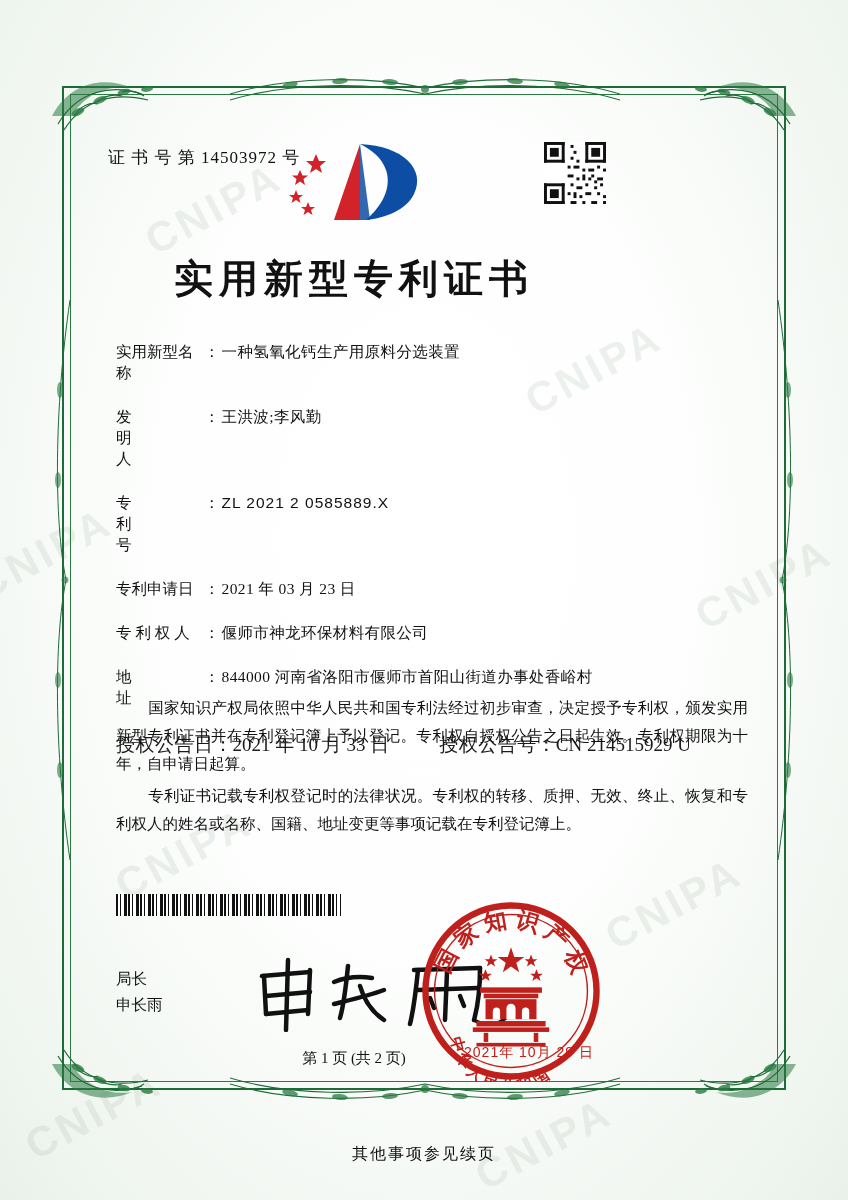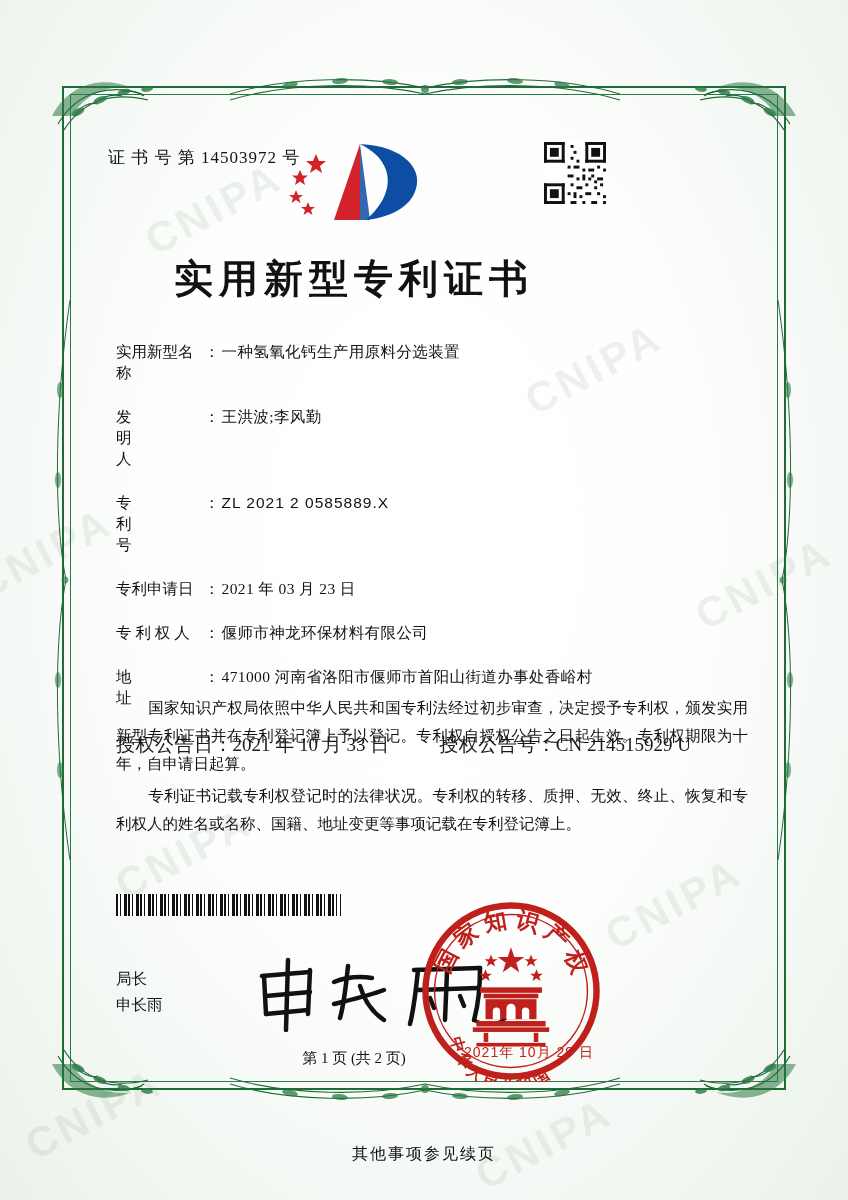--- a/index.html
+++ b/index.html
@@ -510,21 +510,21 @@
 
       <div class="field-row">
         <span class="field-label">专 利 权 人</span>
         <span class="field-colon">：</span>
         <span class="field-value">偃师市神龙环保材料有限公司</span>
       </div>
 
       <div class="field-row">
         <span class="field-label lbl-sp-addr">地　　　址</span>
         <span class="field-colon">：</span>
-        <span class="field-value">471000 河南省洛阳市偃师市首阳山街道办事处香峪村</span>
+        <span class="field-value">844000 河南省洛阳市偃师市首阳山街道办事处香峪村</span>
       </div>
 
       <div class="pubrow">
         <span class="seg1">授权公告日</span>
         <span>：</span>
         <span>2021 年 10 月 33 日</span>
         <span class="seg2">授权公告号</span>
         <span>：</span>
         <span>CN 214515929 U</span>
       </div>

